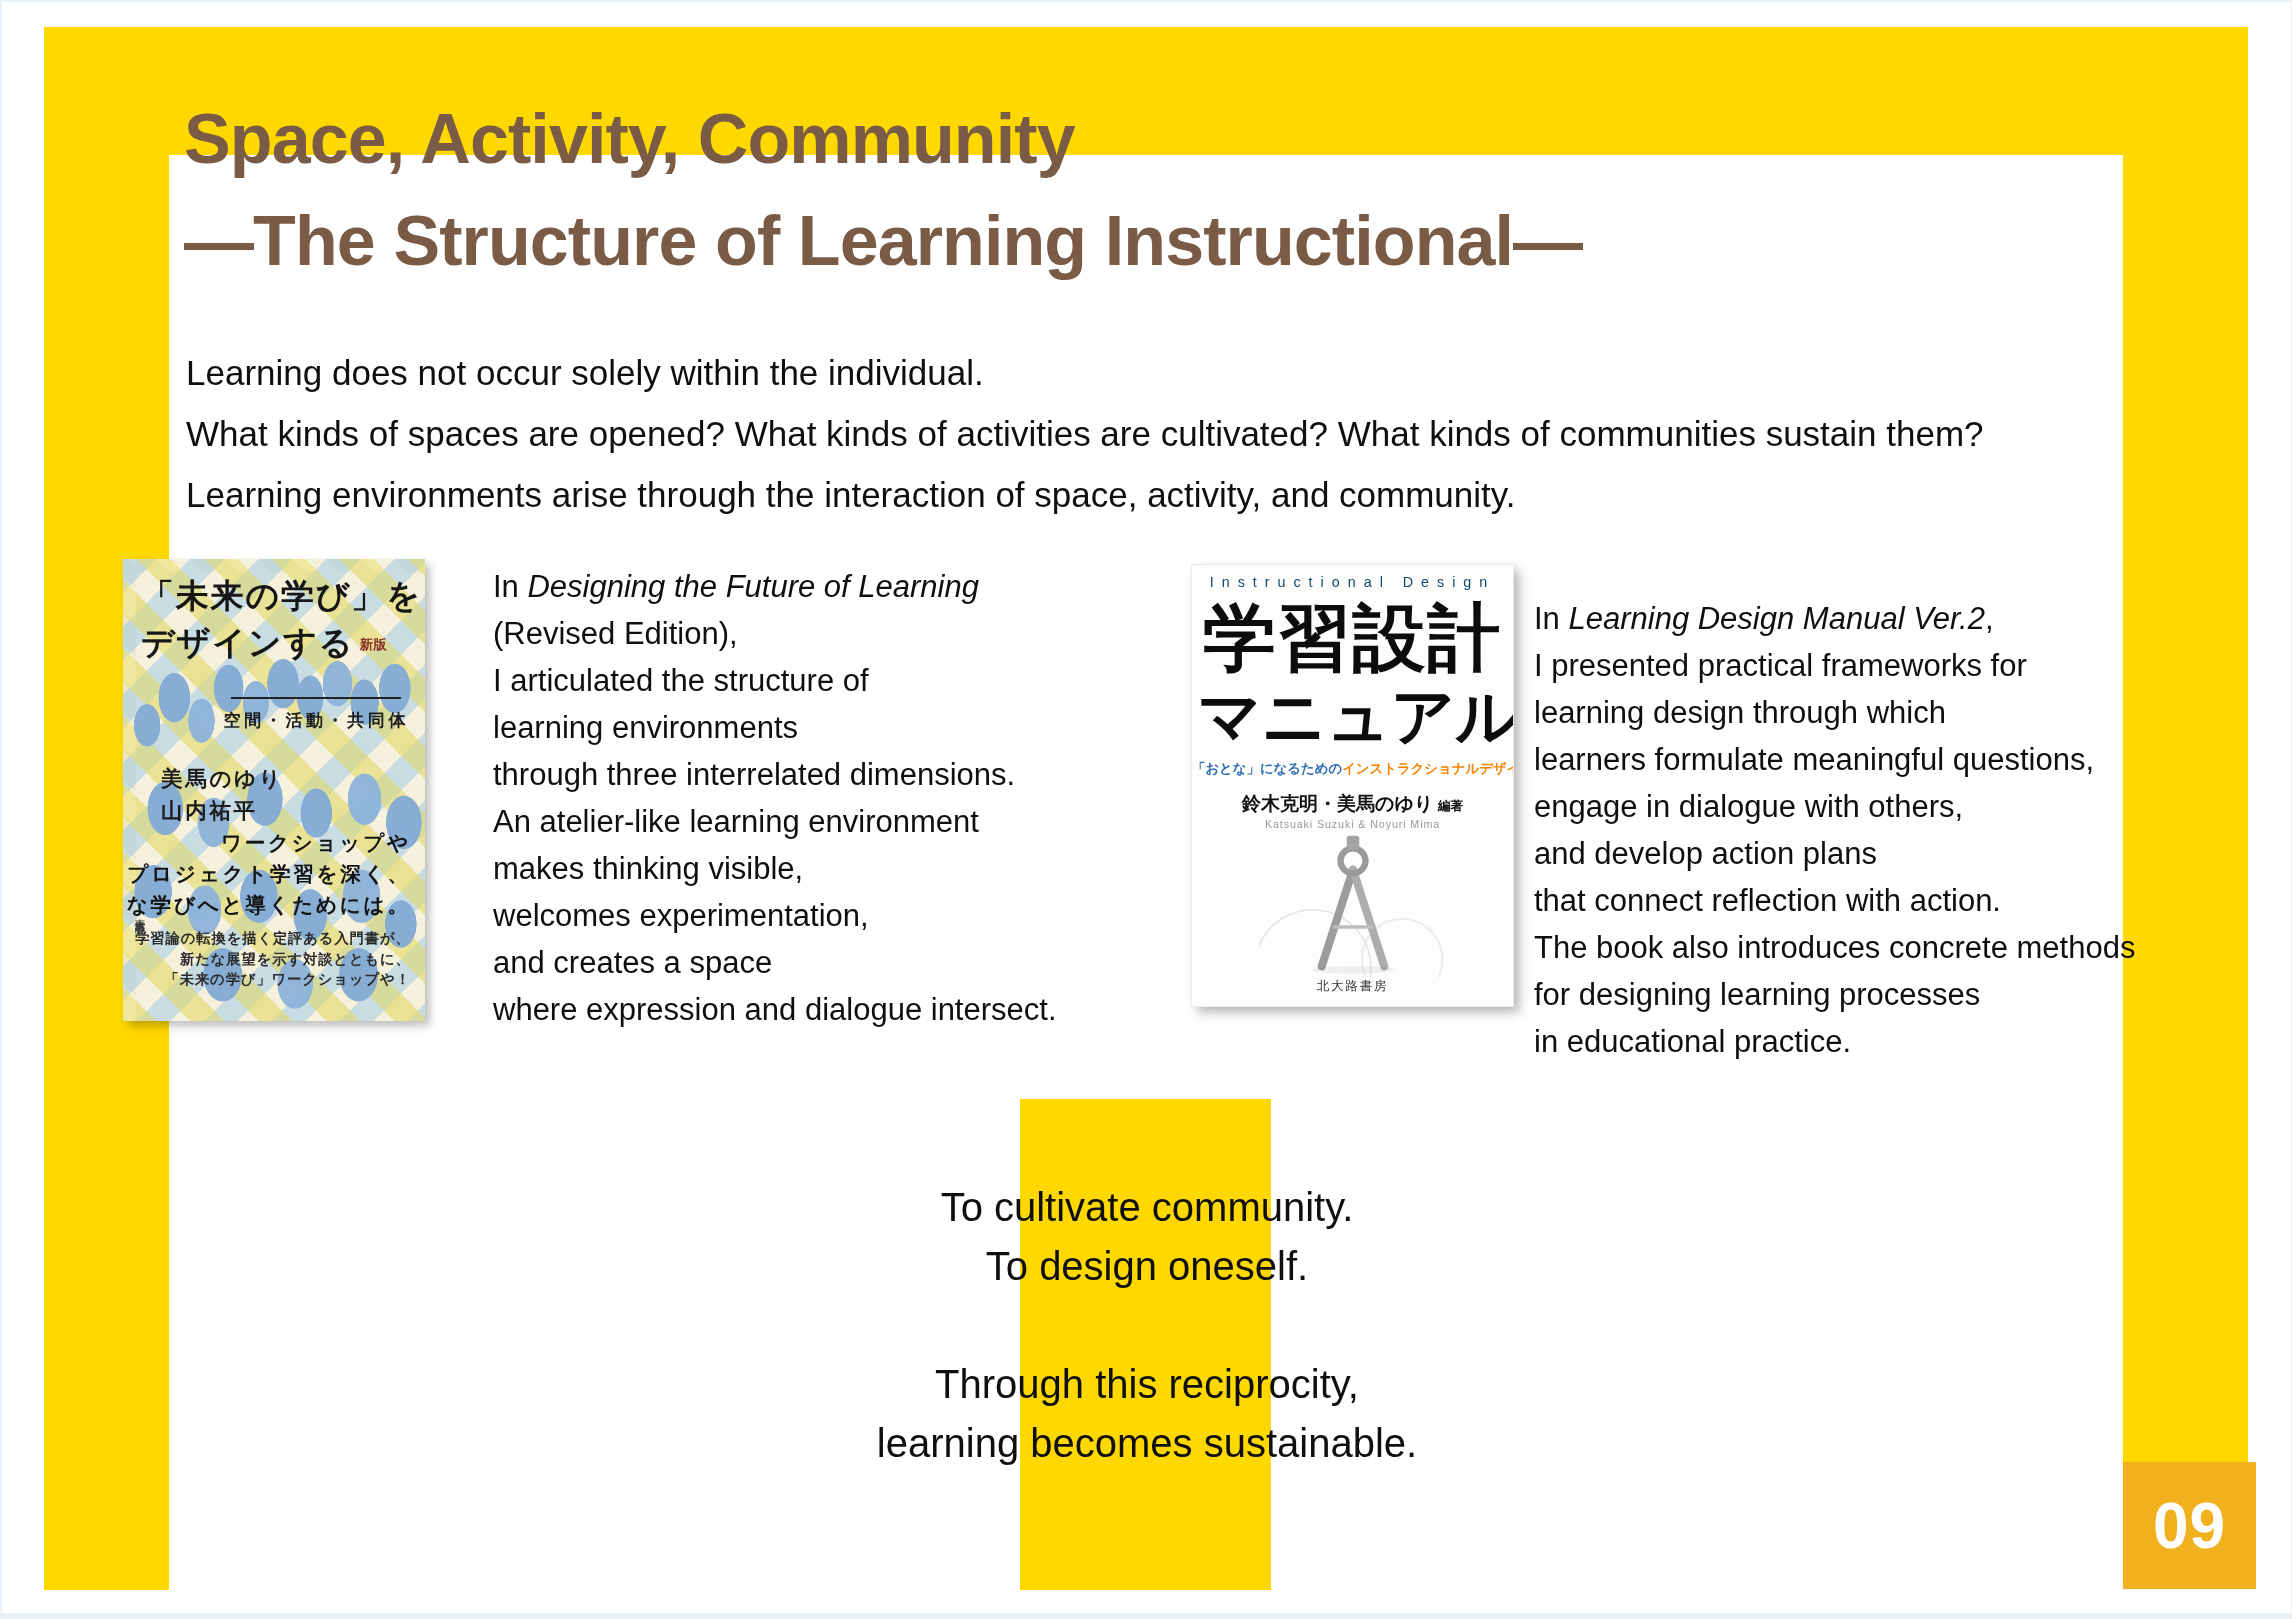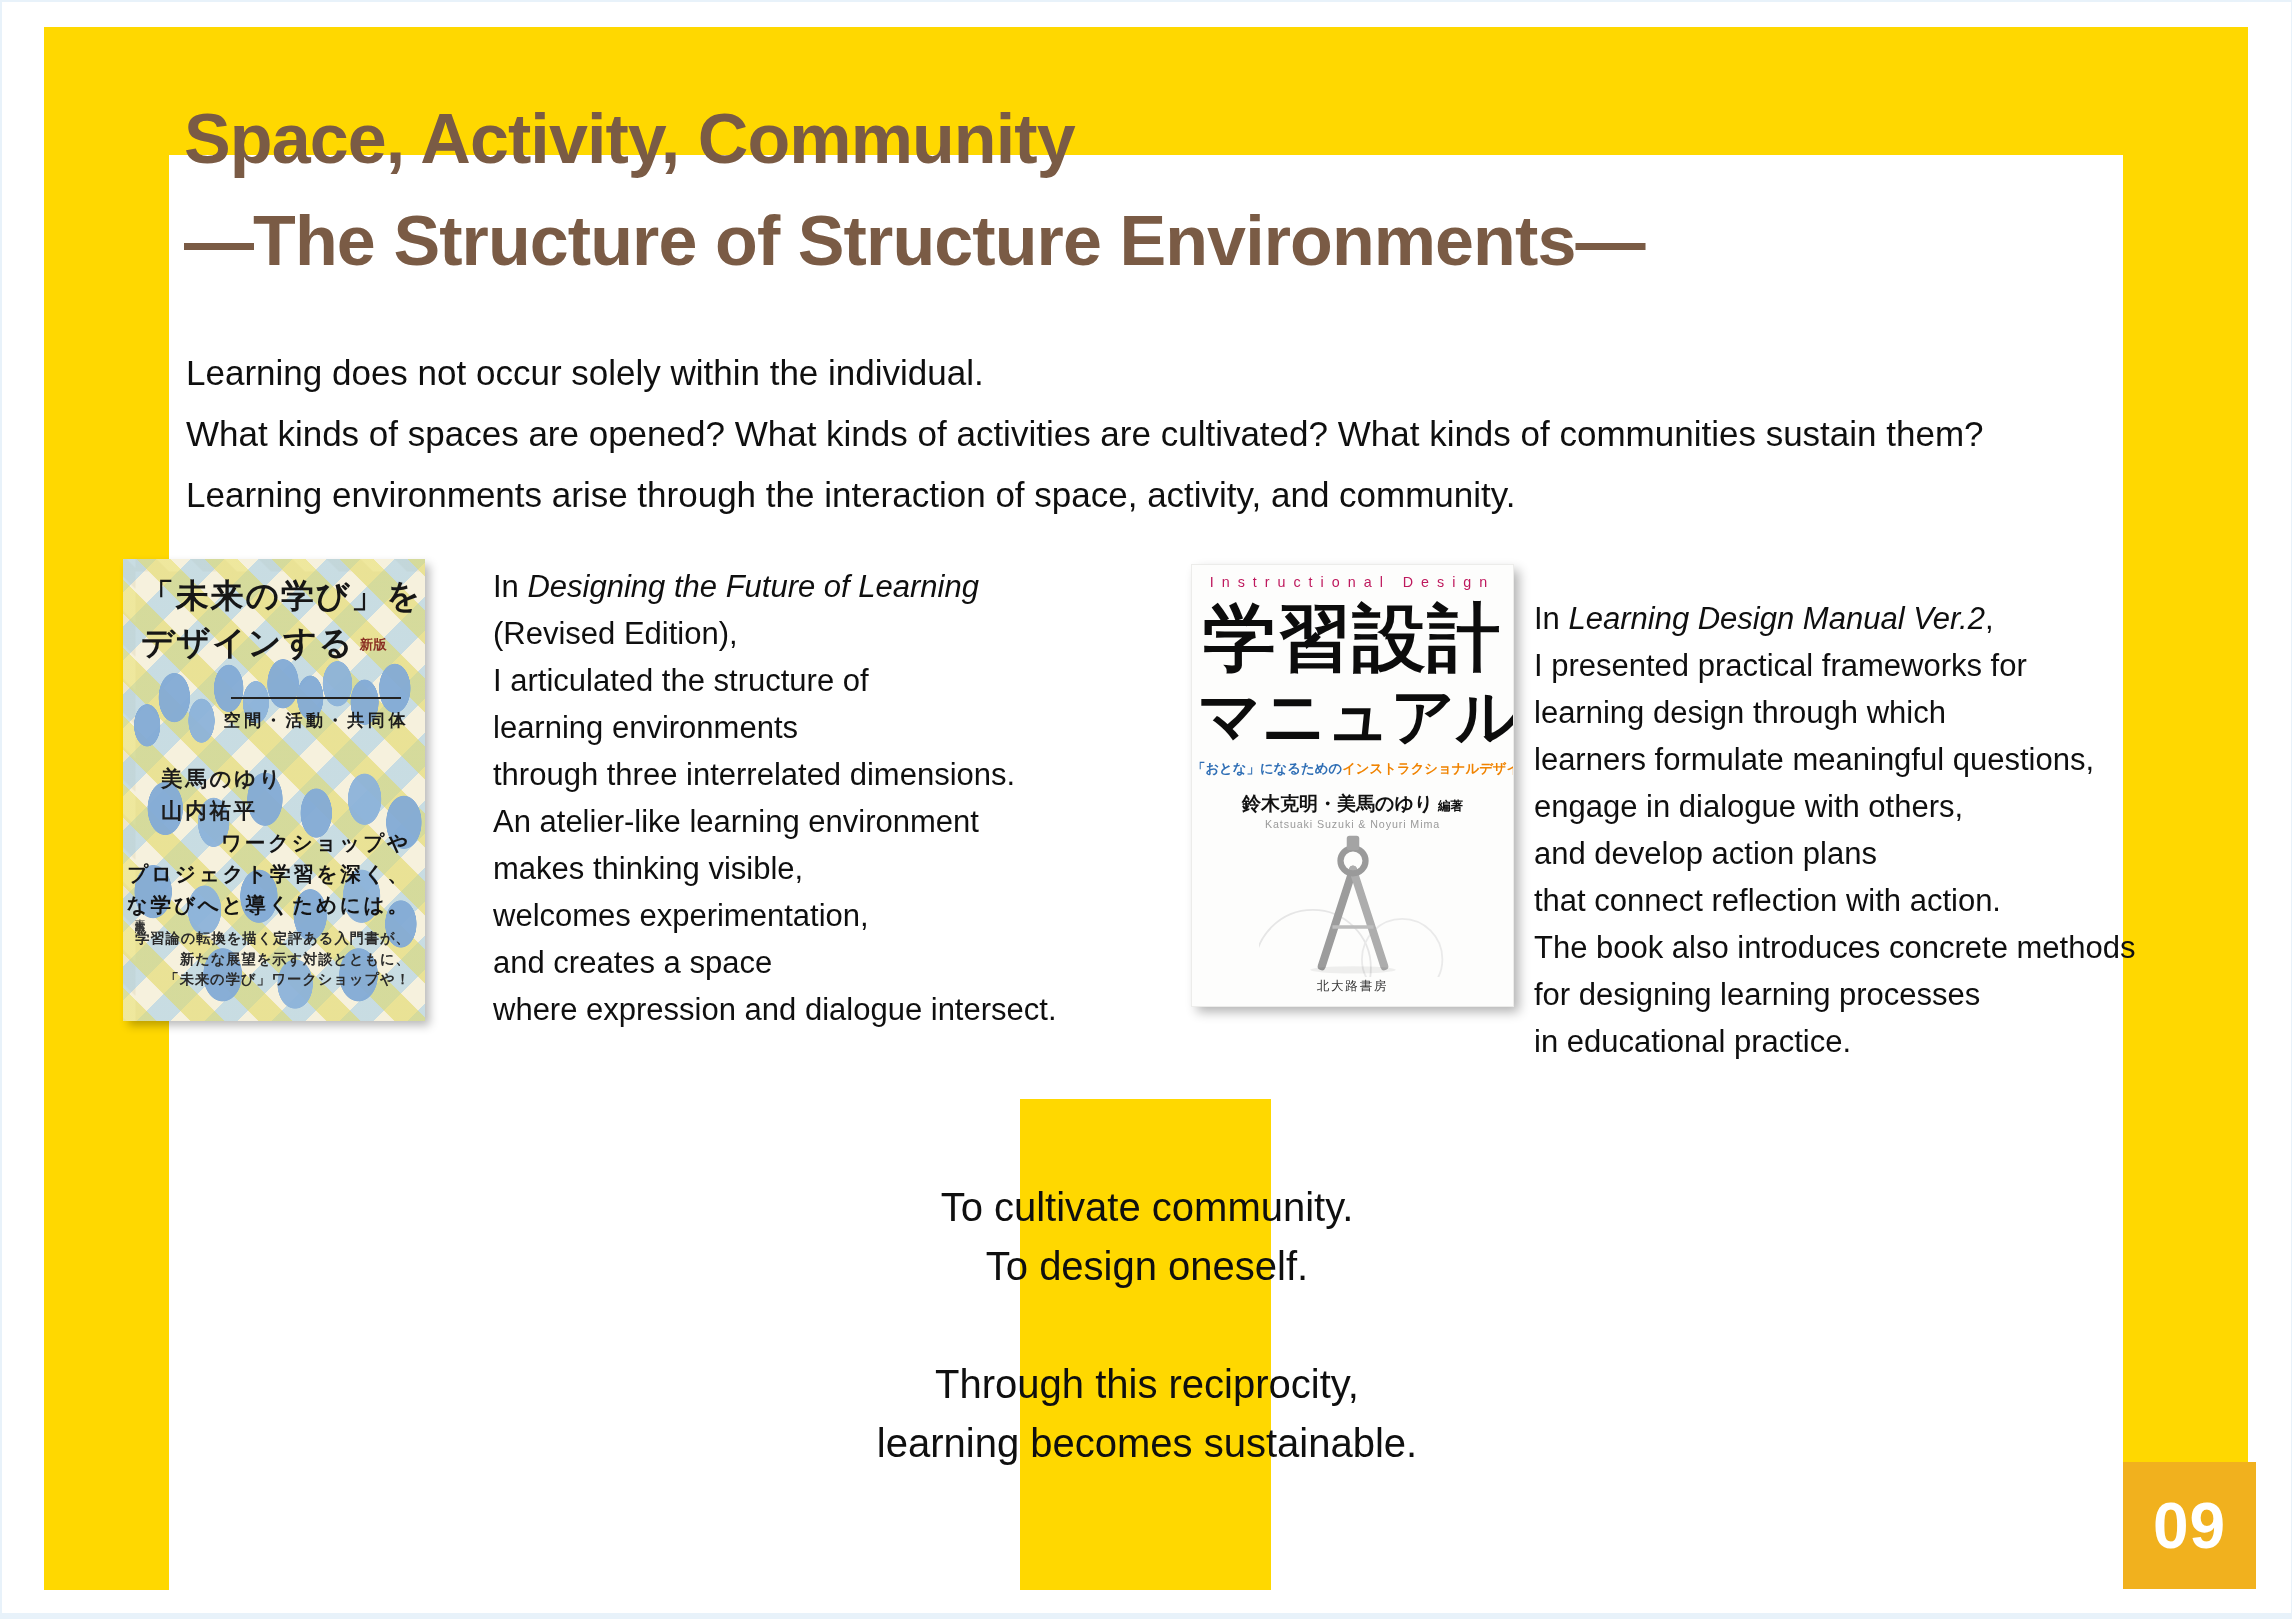--- a/index.html
+++ b/index.html
@@ -118,21 +118,21 @@
     writing-mode:vertical-rl;
   }
   
   .book2{
     position:absolute;left:1191px;top:564px;width:321px;height:441px;z-index:2;
     background:#fdfdfc;border:0.9px solid #ececea;box-shadow:6.3px 6.3px 10.7px rgba(0,0,0,.30);
     overflow:hidden;
   }
   .b2-header{
     position:absolute;left:0;right:0;top:9px;text-align:center;
-    color:#be185d;font-size:14.3px;letter-spacing:8px;white-space:nowrap;
+    color:#0c4a6e;font-size:14.3px;letter-spacing:8px;white-space:nowrap;
   }
   .b2-title1{
     position:absolute;left:0;right:0;top:25px;text-align:center;
     font-family:"Liberation Serif",serif;font-weight:bold;color:#0c0c0c;
     font-size:73px;letter-spacing:1.8px;white-space:nowrap;
   }
   .b2-title2{
     position:absolute;left:5.4px;top:109px;
     font-family:"Liberation Serif",serif;font-weight:bold;color:#0c0c0c;
     font-size:63px;letter-spacing:0;white-space:nowrap;
@@ -172,21 +172,21 @@
   <div class="frame frame-top"></div>
   <div class="frame frame-left"></div>
   <div class="frame frame-right"></div>
   <div class="frame mid-strip"></div>
   <div class="pagenum-block">
     <span>09</span>
   </div>
 
   <div class="title">
     <div>Space, Activity, Community</div>
-    <div>—The Structure of Structure Environments—</div>
+    <div>—The Structure of Learning Instructional—</div>
   </div>
 
   <div class="intro">
     <div>Learning does not occur solely within the individual.</div>
     <div>What kinds of spaces are opened? What kinds of activities are cultivated? What kinds of communities sustain them?</div>
     <div>Learning environments arise through the interaction of space, activity, and community.</div>
   </div>
 
   <div class="book1">
     <div class="b1-bg"></div>

